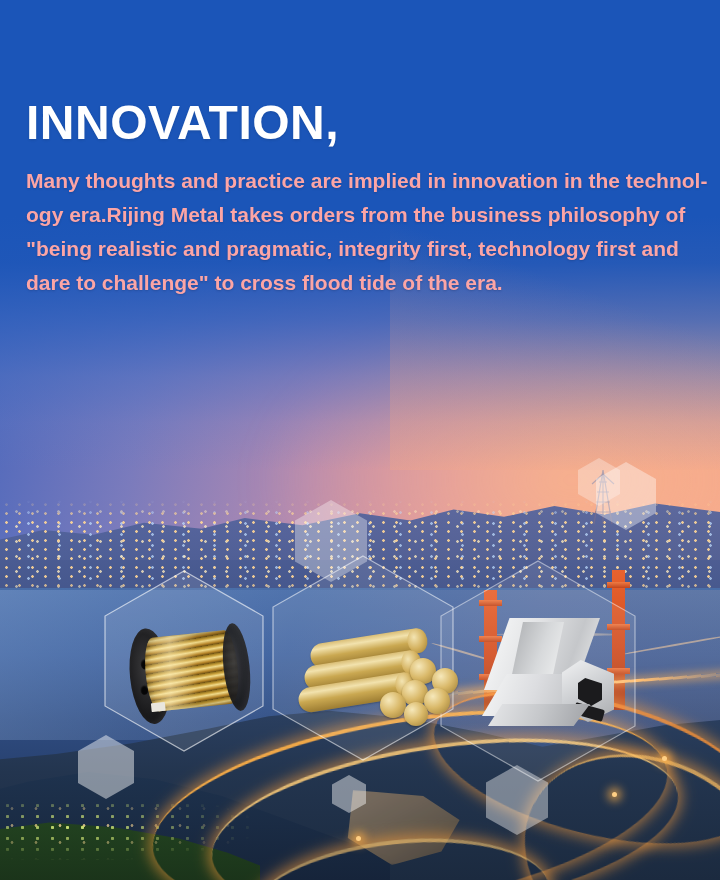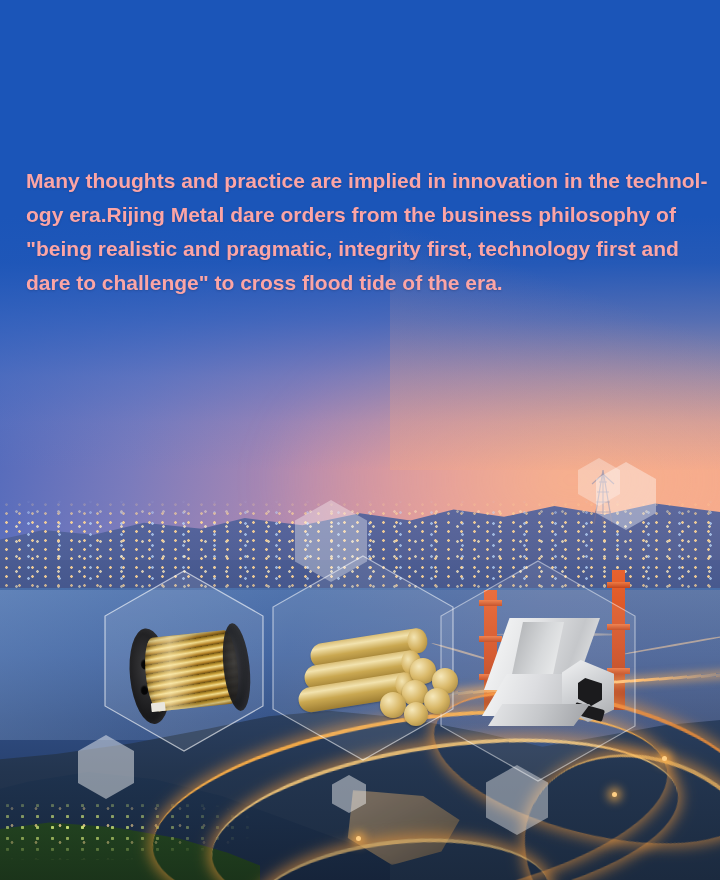--- a/index.html
+++ b/index.html
@@ -413,22 +413,22 @@
                 background:linear-gradient(150deg,#f1f2f3 0%,#cfd1d4 45%,#a9abae 100%);"></div>
     <div class="dark" style="left:94px; top:60px; width:24px; height:28px;
                 clip-path:polygon(30% 0%, 100% 20%, 100% 78%, 55% 100%, 0% 74%, 0% 18%);"></div>
     <div class="dark" style="left:90px; top:88px; width:30px; height:12px; border-radius:2px; transform:rotate(16deg);"></div>
     <div class="face" style="left:4px; top:86px; width:102px; height:22px;
                 clip-path:polygon(14% 0%, 100% 0%, 84% 100%, 0% 100%);
                 background:linear-gradient(110deg,#e6e7e9 0%,#c6c8cb 50%,#9fa1a5 100%);"></div>
   </div>
 
   <div class="copy">
-    <h1 class="headline"><br></h1>
+    <h1 class="headline"><span>INNOVATION,</span><br></h1>
     <p class="paragraph">
       <span class="pline">Many thoughts and practice are implied in innovation in the technol-</span>
-      <span class="pline">ogy era.Rijing Metal dare orders from the business philosophy of</span>
+      <span class="pline">ogy era.Rijing Metal takes orders from the business philosophy of</span>
       <span class="pline">"being realistic and pragmatic, integrity first, technology first and</span>
       <span class="pline">dare to challenge" to cross flood tide of the era.</span>
     </p>
   </div>
 
 </div>
 
 </body></html>

